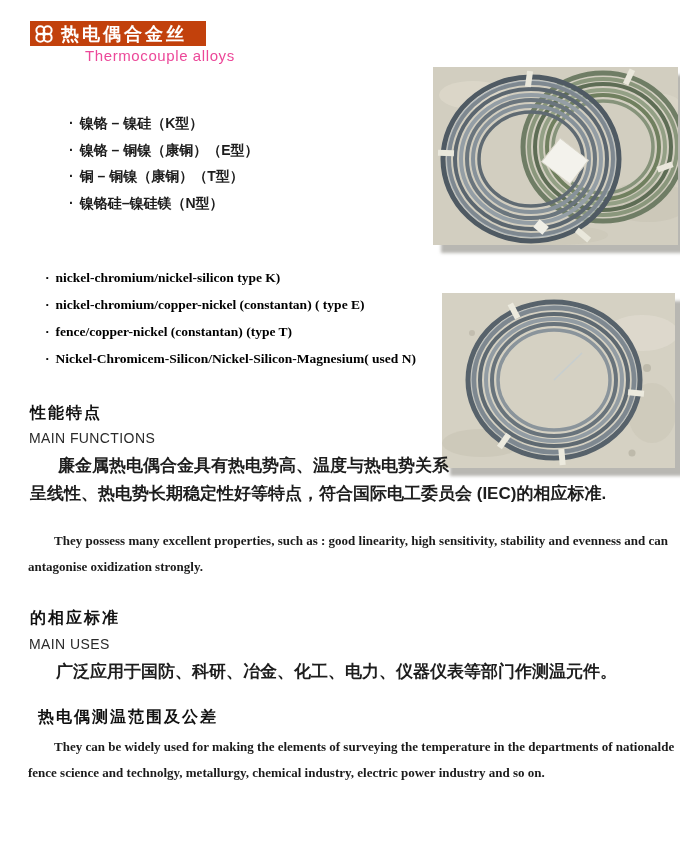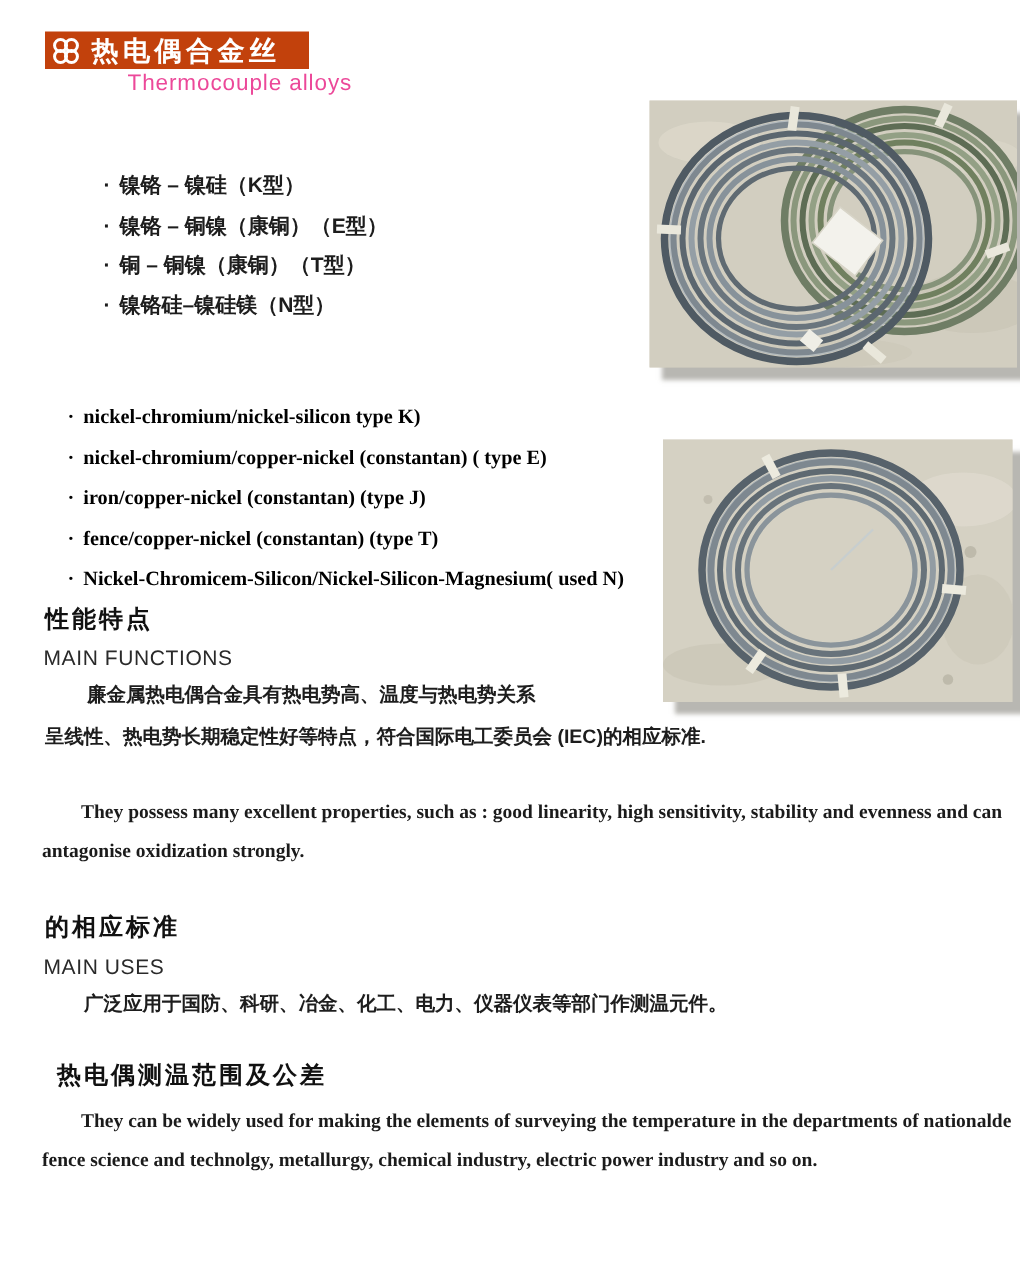--- a/index.html
+++ b/index.html
@@ -27,21 +27,21 @@
 
   
   .photo{box-shadow:8px 8px 3px rgba(125,123,114,0.55);line-height:0;background:#d2cec0;}
   .photo1{left:393px;top:51px;width:245px;height:178px;}
   .photo2{left:402px;top:277px;width:233px;height:175px;}
   .photo svg{display:block;}
 
   
   .h-cn{font-size:16px;font-weight:bold;color:#111111;letter-spacing:2px;white-space:nowrap;}
   .h-en{font-size:14px;color:#2a2a2a;letter-spacing:0.4px;white-space:nowrap;}
-  .cn-body{font-size:13px;font-weight:bold;color:#1d1d1d;white-space:nowrap;}
+  .cn-body{font-size:17px;font-weight:bold;color:#1d1d1d;white-space:nowrap;}
   .en-body{font-family:"Liberation Serif", serif;font-size:13px;font-weight:bold;color:#1b1b1b;line-height:26px;text-indent:26px;}
   #fn-h-cn{left:30px;top:403px;text-align:right;}
   #fn-h-en{left:29px;top:430px;}
   #fn-cn-1{left:30px;top:454px;padding-left:28px;}
   #fn-cn-2{left:30px;top:482px;}
   #fn-en{left:28px;top:528px;width:646px;}
   #uses-h-cn{left:30px;top:608px;}
   #uses-h-en{left:29px;top:636px;}
   #uses-cn{left:30px;top:660px;padding-left:26px;}
   #range-h-cn{left:38px;top:707px;}
@@ -106,21 +106,20 @@
     <rect x="-3" y="-8" width="6" height="16" transform="translate(150,168) rotate(130)" fill="#e9e7db"></rect>
 
     <rect x="-18" y="-15" width="36" height="30" transform="translate(132,94) rotate(38)" fill="#f3f2ec" stroke="#d8d5c8" stroke-width="1"></rect>
     <rect x="-6" y="-5" width="12" height="10" transform="translate(108,160) rotate(40)" fill="#efeee6"></rect>
   </svg>
 </figure>
 
 <ul class="abs plain en-list">
   <li><span class="dot">·</span><span>nickel-chromium/nickel-silicon type K)</span></li>
   <li><span class="dot">·</span><span>nickel-chromium/copper-nickel (constantan)  ( type E)</span></li>
-  <li><span class="dot">·</span><span>iron/copper-nickel (constantan)  (type J)</span></li>
   <li><span class="dot">·</span><span>fence/copper-nickel (constantan) (type T)</span></li>
   <li><span class="dot">·</span><span>Nickel-Chromicem-Silicon/Nickel-Silicon-Magnesium( used N)</span></li>
 </ul>
 
 <figure class="abs photo photo2">
   <svg width="233" height="175" viewBox="0 0 233 175">
     <rect width="233" height="175" fill="#d5d1c3"></rect>
     <ellipse cx="200" cy="40" rx="36" ry="18" fill="#e0dcd0" opacity="0.7"></ellipse>
     <ellipse cx="40" cy="150" rx="40" ry="14" fill="#c6c2b2" opacity="0.5"></ellipse>
     <ellipse cx="210" cy="120" rx="24" ry="30" fill="#c9c5b5" opacity="0.5"></ellipse>

